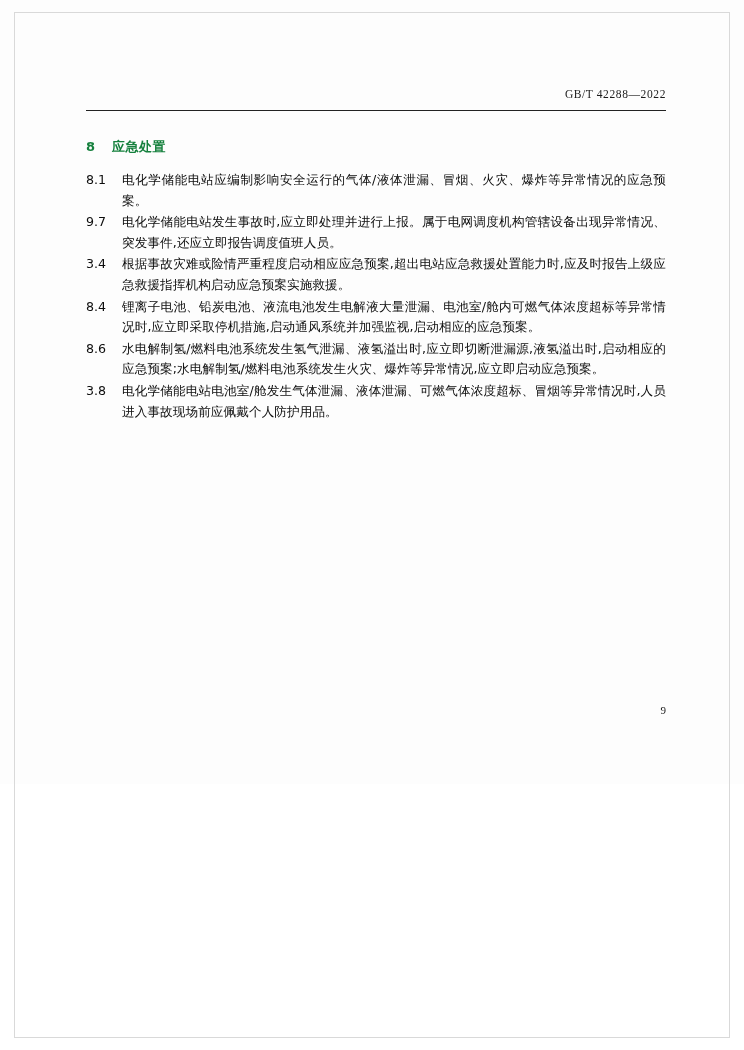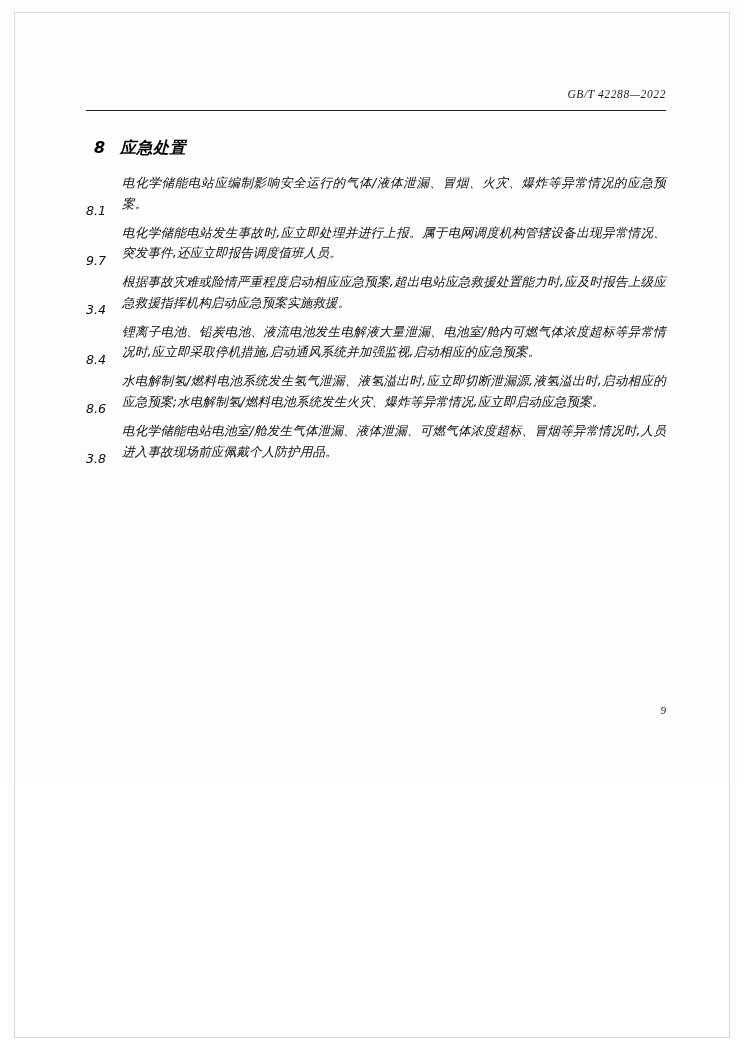--- a/index.html
+++ b/index.html
@@ -14,21 +14,20 @@
     font-family: "DejaVu Sans", "Liberation Sans", sans-serif;
     color: #111111;
     overflow: hidden;
   }
   .page {
     position: absolute;
     left: 0; top: 0;
     width: 744px;
     height: 784px;
     background: #fdfdfd;
-    font-style: italic;
   }
   
   .scan-border {
     position: absolute;
     left: 14px; top: 12px;
     width: 716px; height: 1026px;
     border: 1px solid #d9d9d9;
     box-sizing: border-box;
     pointer-events: none;
   }
@@ -50,24 +49,24 @@
     height: 1px;
     background: #222222;
   }
   .content {
     position: absolute;
     left: 86px;
     top: 138px;
     width: 580px;
   }
   .section-title {
-    font-size: 16px;
+    font-size: 13px;
     font-weight: bold;
-    color: #000000;
-    margin: 0 0 14px 8px;
+    color: #15803d;
+    margin: 0 0 14px 0;
     letter-spacing: 0.5px;
     font-family: "DejaVu Sans", sans-serif;
   }
   .section-title .num {
     display: inline-block;
     width: 26px;
   }
   .clause {
     display: flex;
     align-items: flex-start;
@@ -76,21 +75,20 @@
     font-size: 12.6px;
     color: #0d0d0d;
     font-family: "DejaVu Sans", sans-serif;
   }
   .clause-num {
     flex: 0 0 auto;
     width: 36px;
     font-size: 12.6px;
     letter-spacing: 0px;
     white-space: nowrap;
-    margin-top: 28px;
   }
   .clause-body {
     flex: 1 1 auto;
     text-align: justify;
     text-justify: inter-ideograph;
     letter-spacing: 0.1px;
   }
   .page-number {
     position: absolute;
     right: 78px;

